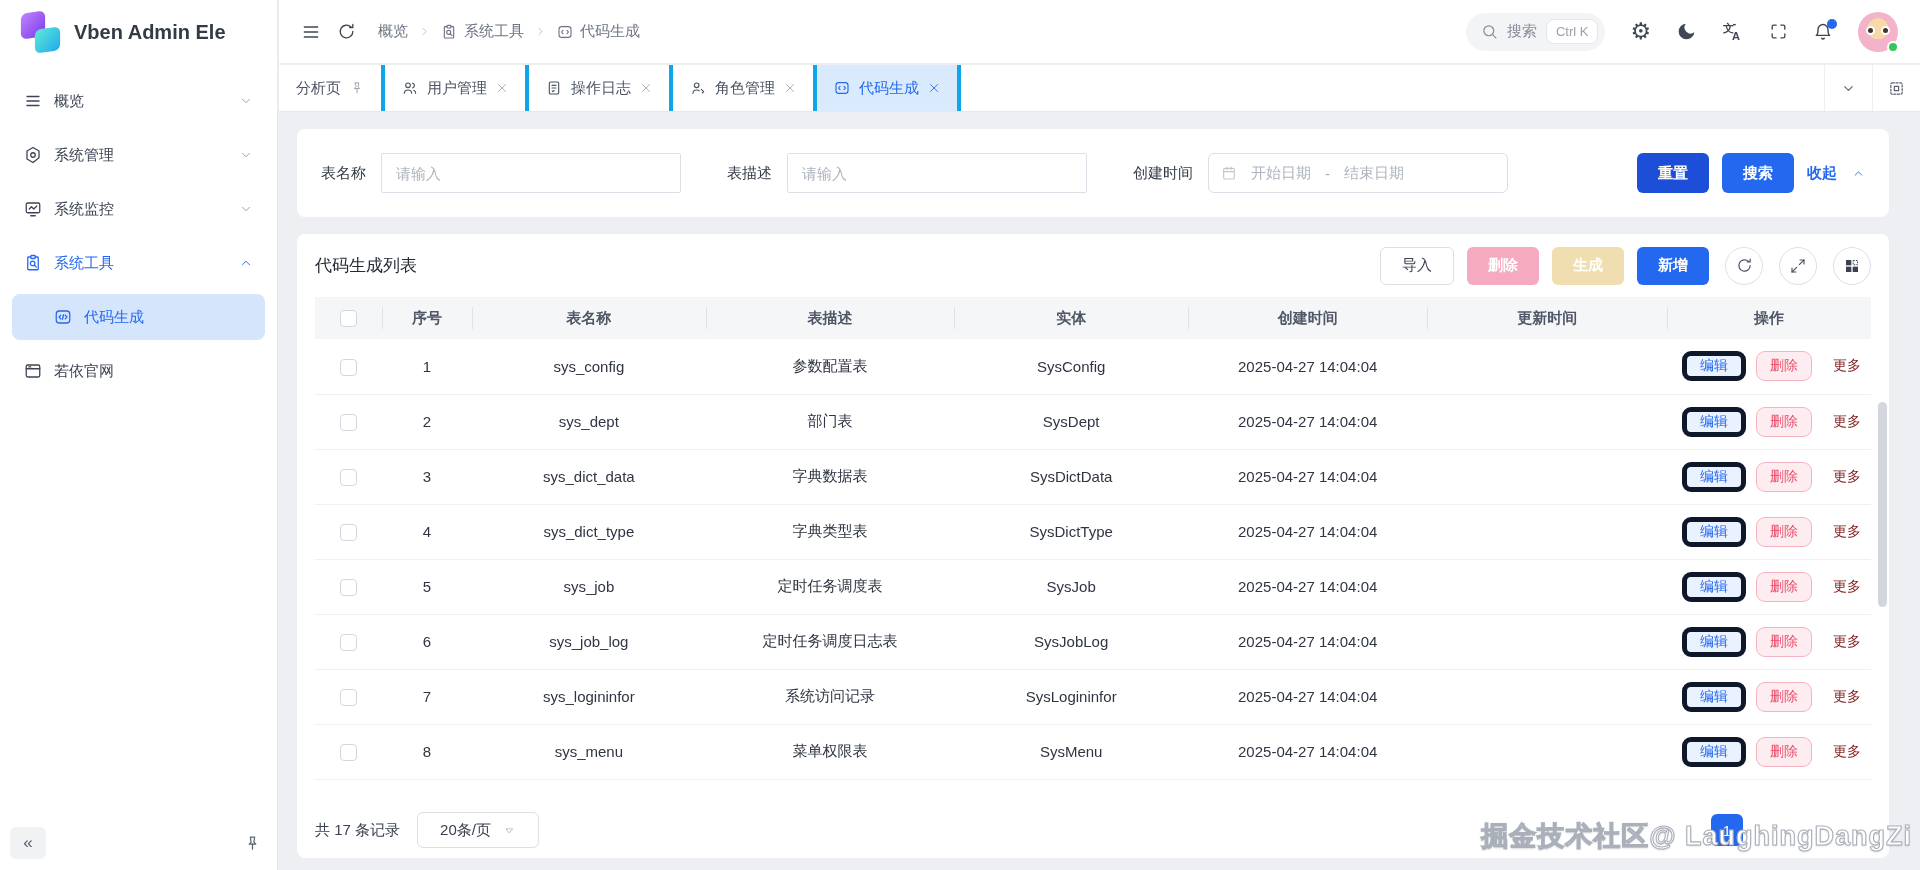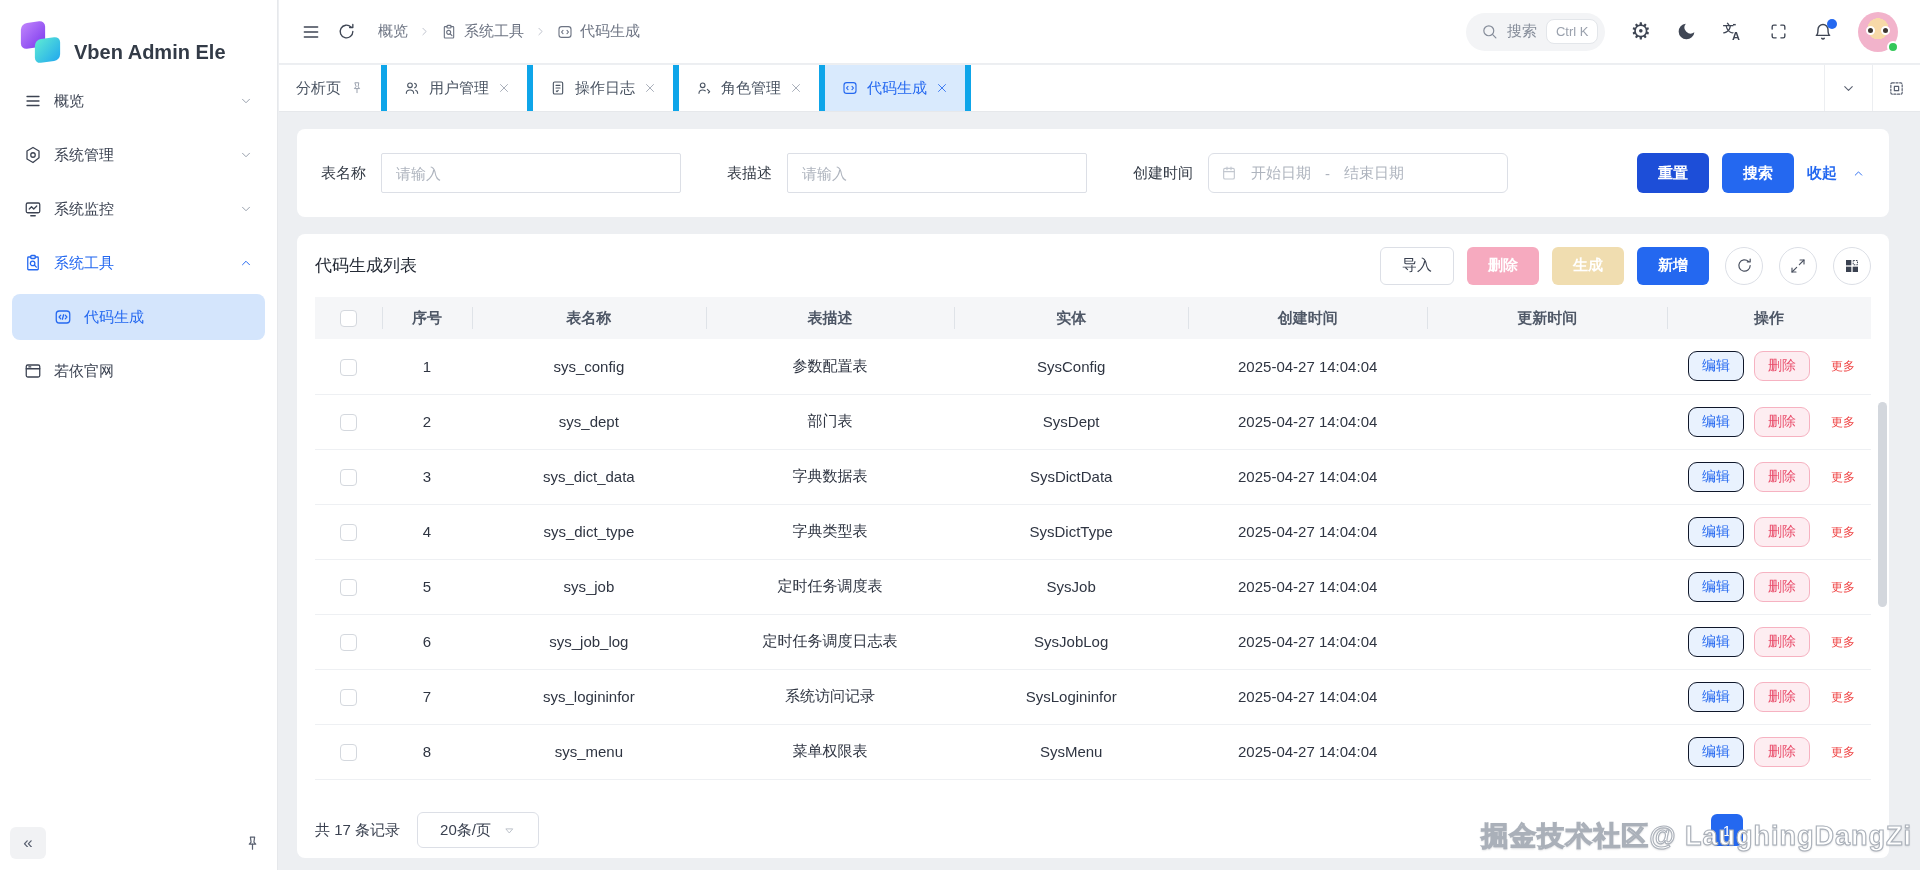--- a/index.html
+++ b/index.html
@@ -7,21 +7,21 @@
   body {
     font-family: "Liberation Sans", "DejaVu Sans", sans-serif;
     background:#edeff2; color:#2f3542; position:relative; font-size:15px;
   }
   svg { display:block; }
   .ico { stroke:currentColor; fill:none; stroke-width:1.7; stroke-linecap:round; stroke-linejoin:round; }
 
   
   .sidebar { position:absolute; left:0; top:0; width:278px; height:870px; background:#fff;
     border-right:1px solid #e6e8eb; display:flex; flex-direction:column; z-index:10; }
-  .logo-row { height:64px; display:flex; align-items:flex-end; gap:12px; padding:0 18px; flex:none; }
+  .logo-row { height:64px; display:flex; align-items:center; gap:12px; padding:0 18px; flex:none; }
   .logo-mark { width:44px; height:44px; position:relative; flex:none; }
   .logo-a { position:absolute; left:3px; top:2px; width:24px; height:26px; border-radius:6px;
     background:linear-gradient(135deg,#c084fc,#7c3aed); transform:skewX(-8deg) rotate(-8deg); }
   .logo-b { position:absolute; right:2px; bottom:2px; width:25px; height:24px; border-radius:6px;
     background:linear-gradient(135deg,#5eead4,#22a9ee); transform:skewX(-8deg) rotate(-8deg); }
   .app-title { font-size:20px; font-weight:700; color:#333b47; white-space:nowrap; }
   .menu { flex:1; padding:14px 12px 0 12px; overflow:hidden; }
   .menu-item { height:46px; display:flex; align-items:center; gap:12px; padding:0 12px;
     border-radius:8px; color:#3c московский4352; color:#3c4352; font-size:15px; margin-bottom:8px; cursor:pointer; }
   .menu-item .mi-label { flex:1; }
@@ -57,21 +57,21 @@
     position:relative; flex:none; cursor:pointer; }
   .avatar .eye { position:absolute; top:14px; width:9px; height:9px; border-radius:50%; background:#3d3630; border:2px solid #fff; }
   .avatar .eye.l { left:8px; } .avatar .eye.r { right:8px; }
   .avatar .status { position:absolute; right:-1px; bottom:-1px; width:12px; height:12px;
     background:#34c759; border:2px solid #fff; border-radius:50%; }
 
   
   .tabbar { position:absolute; left:279px; top:65px; right:0; height:47px; background:#fff;
     border-bottom:1px solid #e6e8eb; display:flex; align-items:stretch; }
   .tab { display:flex; align-items:center; gap:9px; padding:0 17px; font-size:15px;
-    color:#4b5563; border-right:6px solid #0ea5e9; cursor:pointer; white-space:nowrap; }
+    color:#4b5563; border-right:4px solid #0ea5e9; cursor:pointer; white-space:nowrap; }
   .tab.active { background:#d9eafd; color:#2468f0; }
   .tab .x { color:#9aa1ad; display:flex; }
   .tab.active .x { color:#2468f0; }
   .tab-spacer { flex:1; }
   .tab-ctrl { width:48px; border-left:1px solid #eceef1; display:flex; align-items:center;
     justify-content:center; color:#596070; cursor:pointer; }
 
   
   .content { position:absolute; left:279px; top:112px; right:0; bottom:0;
     background:#edeff2; padding:17px 31px 12px 18px; }
@@ -110,23 +110,23 @@
   table.grid { width:100%; border-collapse:collapse; table-layout:fixed; }
   .grid th { background:#f5f6f8; height:42px; font-size:15px; color:#4e5766; font-weight:700;
     text-align:center; position:relative; }
   .grid th:not(:first-child)::before { content:""; position:absolute; left:0; top:10px; bottom:10px;
     width:1px; background:#dfe3e8; }
   .grid td { height:55px; border-bottom:1px solid #eef0f3; text-align:center; font-size:15px; color:#2f3542; }
   .cbx { display:inline-block; width:17px; height:17px; border:1px solid #d4d8de; border-radius:4px;
     background:#fff; vertical-align:middle; cursor:pointer; }
   .act-btn { display:inline-flex; align-items:center; height:30px; padding:0 13px; border-radius:9px;
     font-size:14px; margin:0 5px; cursor:pointer; }
-  .act-edit { background:#e9f2fe; border:1px solid #0f172a; color:#2468f0; }
+  .act-edit { background:#e9f2fe; border:5px solid #0f172a; color:#2468f0; }
   .act-del { background:#fdedf1; border:1px solid #f6b2c1; color:#e94c6a; }
-  .act-more { color:#ef4444; font-size:12px; margin-left:16px; cursor:pointer; }
+  .act-more { color:#7f1d1d; font-size:14px; margin-left:16px; cursor:pointer; }
 
   .scroll-thumb { position:absolute; right:2px; top:168px; width:9px; height:205px;
     background:#d3d7dd; border-radius:5px; }
 
   .table-footer { position:absolute; left:18px; right:18px; bottom:0; height:56px;
     display:flex; align-items:center; gap:17px; background:#fff; }
   .total-text { color:#3a4150; }
   .page-size { width:122px; height:36px; border:1px solid #dcdfe6; border-radius:6px;
     display:flex; align-items:center; justify-content:center; gap:12px; color:#3a4150; cursor:pointer; }
   .page-size .chev { color:#b7bcc5; }

